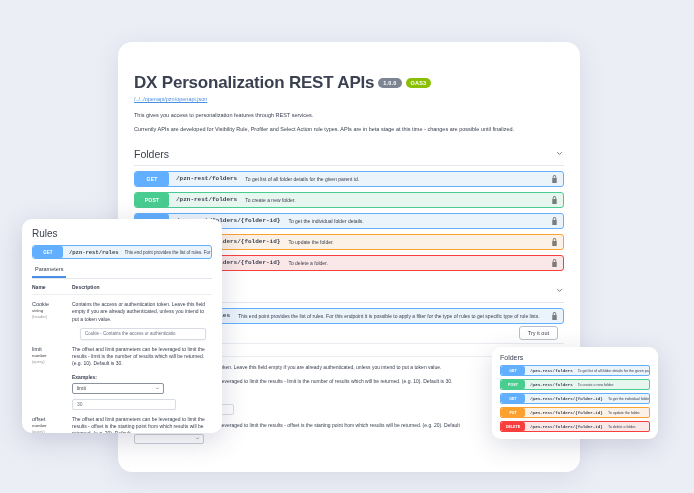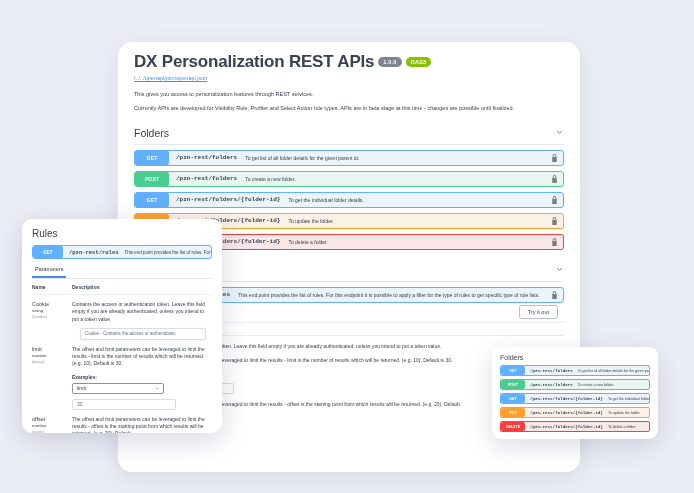--- a/index.html
+++ b/index.html
@@ -13,21 +13,21 @@
 
   
   .main-card {
     position: absolute;
     left: 118px; top: 42px;
     width: 462px; height: 430px;
     background: #ffffff;
     border-radius: 14px 14px 14px 14px;
     box-shadow: 0 6px 26px rgba(60,64,110,0.12);
     overflow: hidden;
-    padding: 10px 16px 0 16px;
+    padding: 31px 16px 0 16px;
   }
 
   .api-title {
     font-size: 17px;
     font-weight: bold;
     color: #3b4151;
     letter-spacing: -0.2px;
     display: flex;
     align-items: center;
     gap: 4px;

